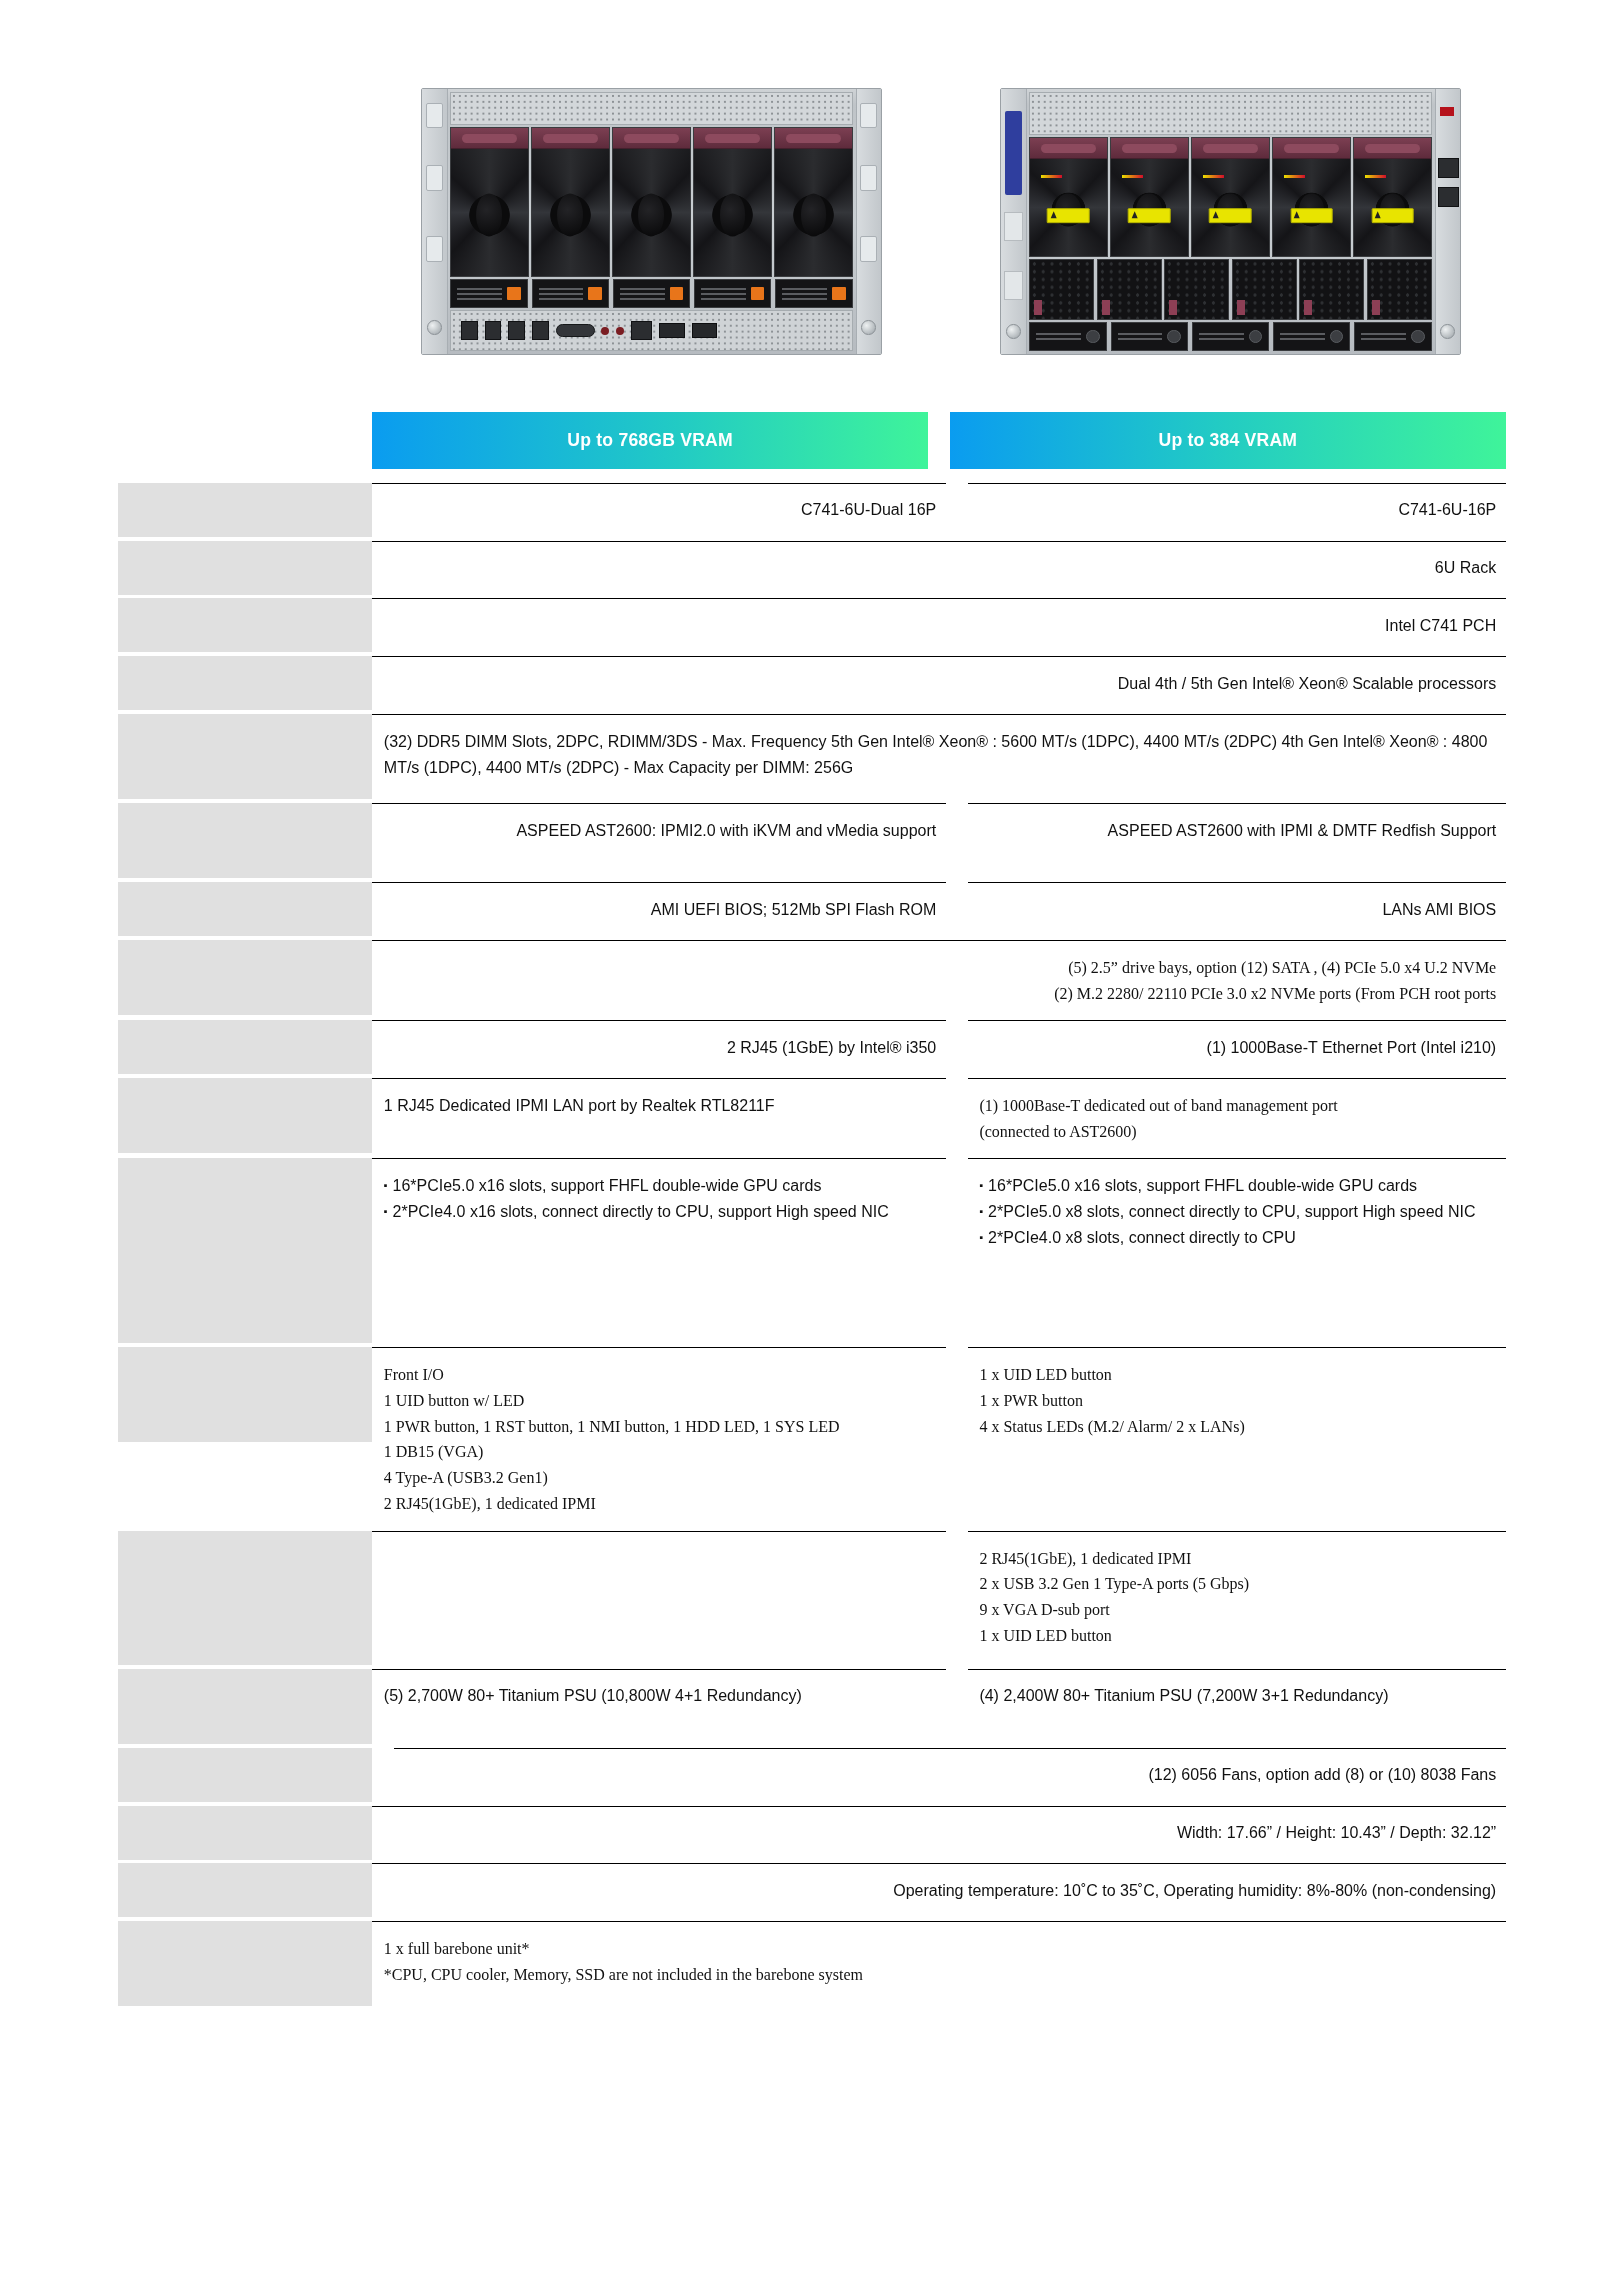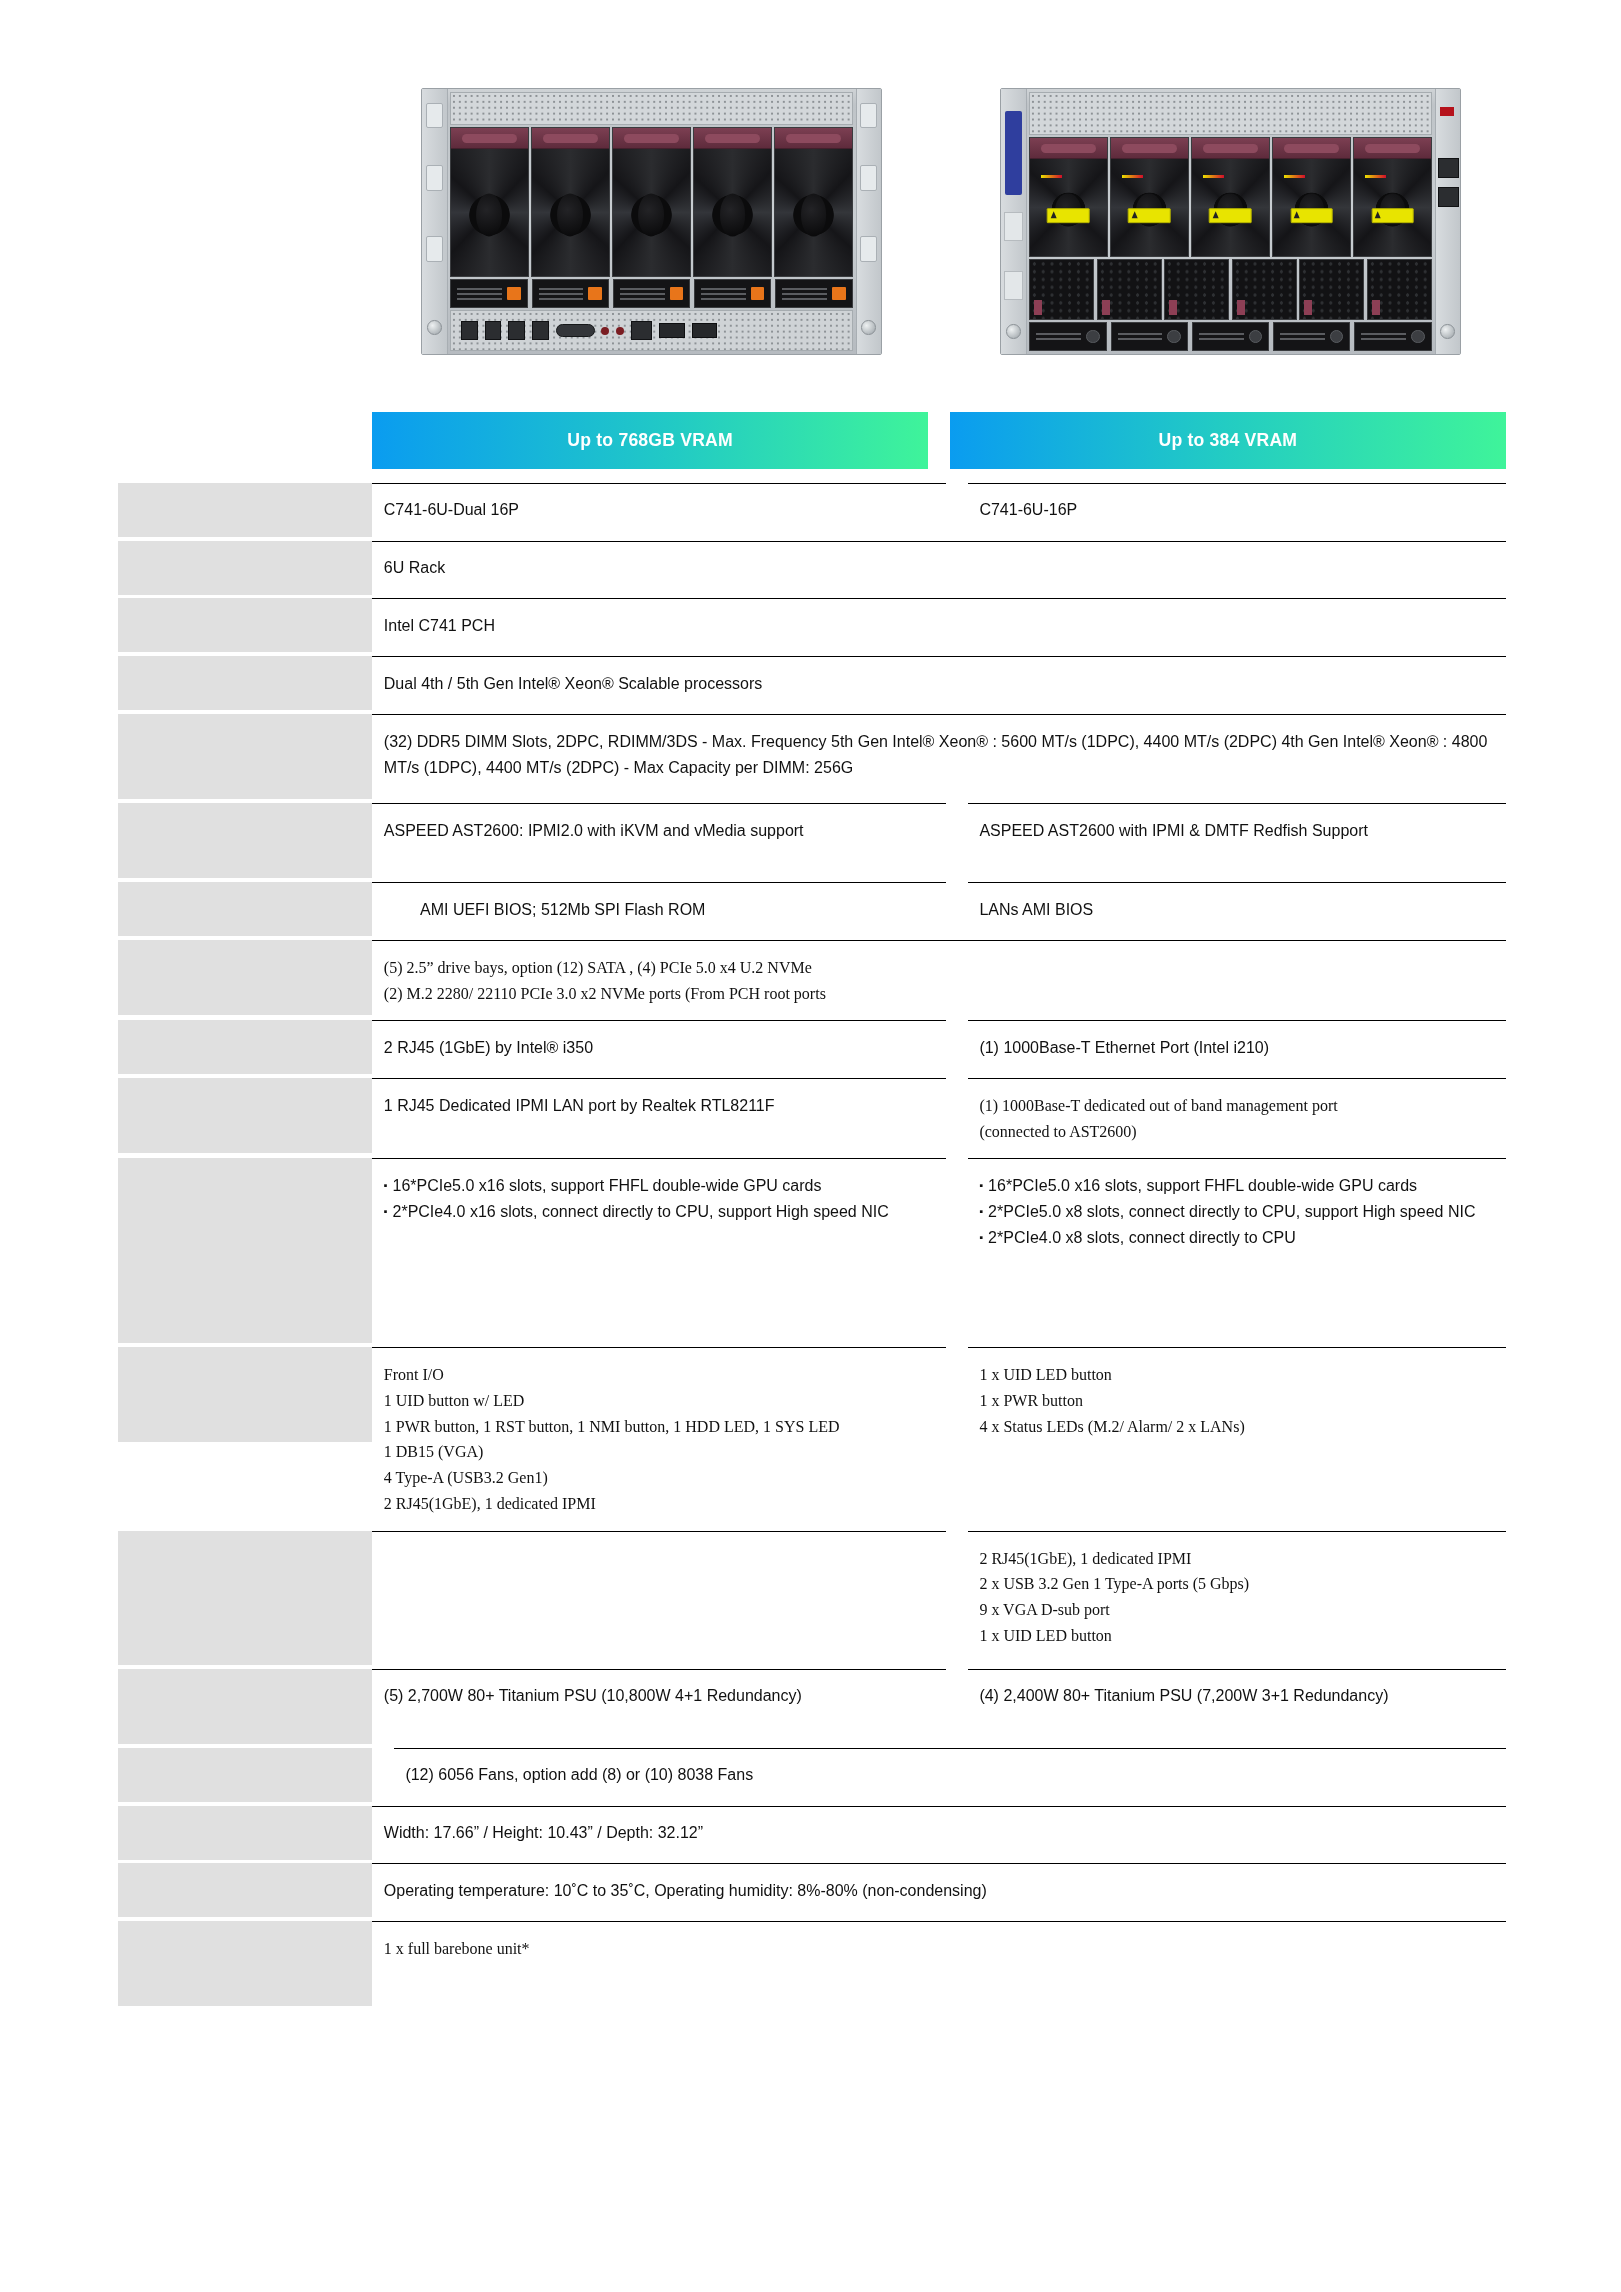--- a/index.html
+++ b/index.html
@@ -173,21 +173,21 @@
     position:relative;
     padding:13.7px 9.8px 13.7px 11.8px;
     font-size:16px;
     line-height:1.62;
     color:#111;
     border-top:1.6px solid #000;
   }
   .cell.single { flex:1 1 100%; text-align:center; }
   .cell.half-l { flex:0 0 574px; }
   .cell.half-r { flex:1; }
-  .cell.center { text-align:left; }
+  .cell.center { text-align:right; }
   .cell.left   { text-align:left; }
 
   .bullet { display:block; }
   .bullet::before { content:"\25AA"; font-size:10.8px; margin-right:4.9px; vertical-align:2px; }
 
   .nl { display:block;font-family:Liberation Serif, serif; }
 </style>
 </head>
 <body>
 
@@ -553,18 +553,19 @@
         <div class="lab" style="height: 54px;"></div>
         <div class="cells">
           <div class="cell single center" style="min-height: 54px;">Operating temperature: 10˚C to 35˚C,  Operating humidity: 8%-80% (non-condensing)</div>
         </div>
       </div>
       <div class="row">
         <div class="lab" style="height: 85px;"></div>
         <div class="cells">
           <div class="cell single left" style="min-height: 85px;">
             <span class="nl">1 x full barebone unit*</span>
+            <span class="nl">*CPU, CPU cooler, Memory, SSD are not included in the barebone system</span>
           </div>
         </div>
       </div>
     </div>
 </div>
 
 
 </body></html>

